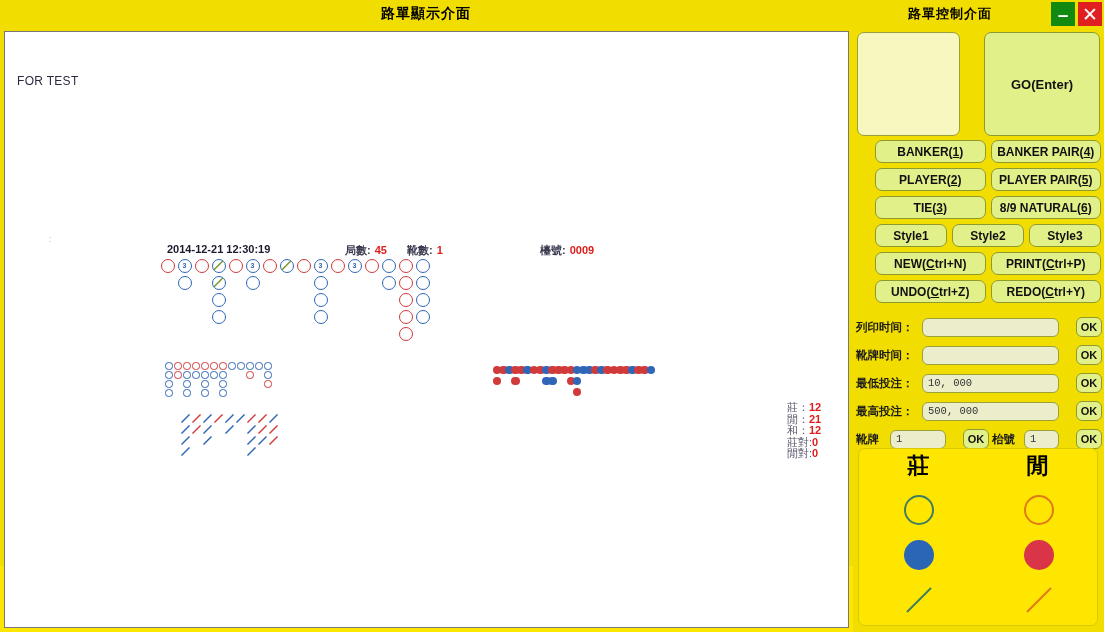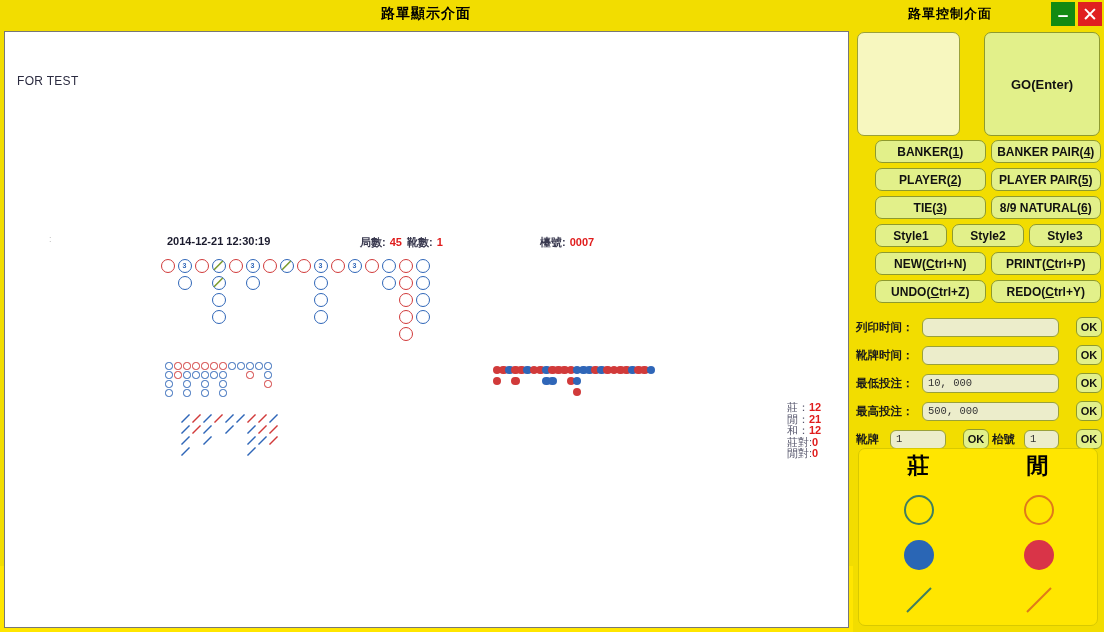--- a/index.html
+++ b/index.html
@@ -37,29 +37,29 @@
 
   
   .display-panel {
     position: absolute; left: 4px; top: 31px; width: 845px; height: 597px;
     background: #ffffff; border: 1px solid #777;
   }
   .for-test {
     position: absolute; left: 12px; top: 42px;
     font-size: 12px; color: #2b2b40; letter-spacing: .3px;
   }
-  .infoline { position: absolute; top: 203px; left: 0; width: 845px; height: 16px; }
+  .infoline { position: absolute; top: 211px; left: 0; width: 845px; height: 16px; }
   .info-date {
     position: absolute; left: 162px; top: 0;
     font-size: 11px; font-weight: bold; color: #1b1b2e;
   }
   .info-pair { position: absolute; top: 0; font-size: 11px; }
   .info-pair .lbl { color: #3a3a50; font-weight: bold; }
   .info-pair .val { color: #e01c1c; font-weight: bold; margin-left: 4px; }
-  .ip-games { left: 340px; margin-left: 15px; }
+  .ip-games { left: 340px; }
   .ip-shoe  { left: 402px; }
   .ip-table { left: 535px; }
 
   .tiny-dots { position: absolute; left: 44px; top: 202px; font-size: 9px; color: #bbb; }
 
   .stats {
     position: absolute; left: 782px; top: 370px; width: 60px;
     font-size: 11px; line-height: 11.5px; color: #55556b;
   }
   .stats .row { white-space: nowrap; }
@@ -157,21 +157,21 @@
 
     <div class="infoline">
       <div class="info-date">2014-12-21 12:30:19</div>
       <div class="info-pair ip-games">
         <span class="lbl">局數:</span><span class="val">45</span>
       </div>
       <div class="info-pair ip-shoe">
         <span class="lbl">靴數:</span><span class="val">1</span>
       </div>
       <div class="info-pair ip-table">
-        <span class="lbl">檯號:</span><span class="val">0007</span>
+        <span class="lbl">檯號:</span><span class="val">0009</span>
       </div>
     </div>
 
     <div class="tiny-dots">:</div>
 
     <div class="road" id="big-road" style="left: 0px; top: 0px; width: 845px; height: 597px;">
         <div class="cell o-ring" style="left: 156px; top: 227px; width: 14px; height: 14px; border-width: 1.6px; border-color: rgb(209, 58, 58);"></div>
         <div class="cell o-ring" style="left: 173px; top: 227px; width: 14px; height: 14px; border-width: 1.6px; border-color: rgb(47, 102, 184);">
           <span style="position: absolute; left: 0px; top: 0px; width: 10.8px; height: 10.8px; display: flex; align-items: center; justify-content: center; font-size: 7px; font-weight: bold; color: rgb(47, 102, 184);">3</span>
         </div>

